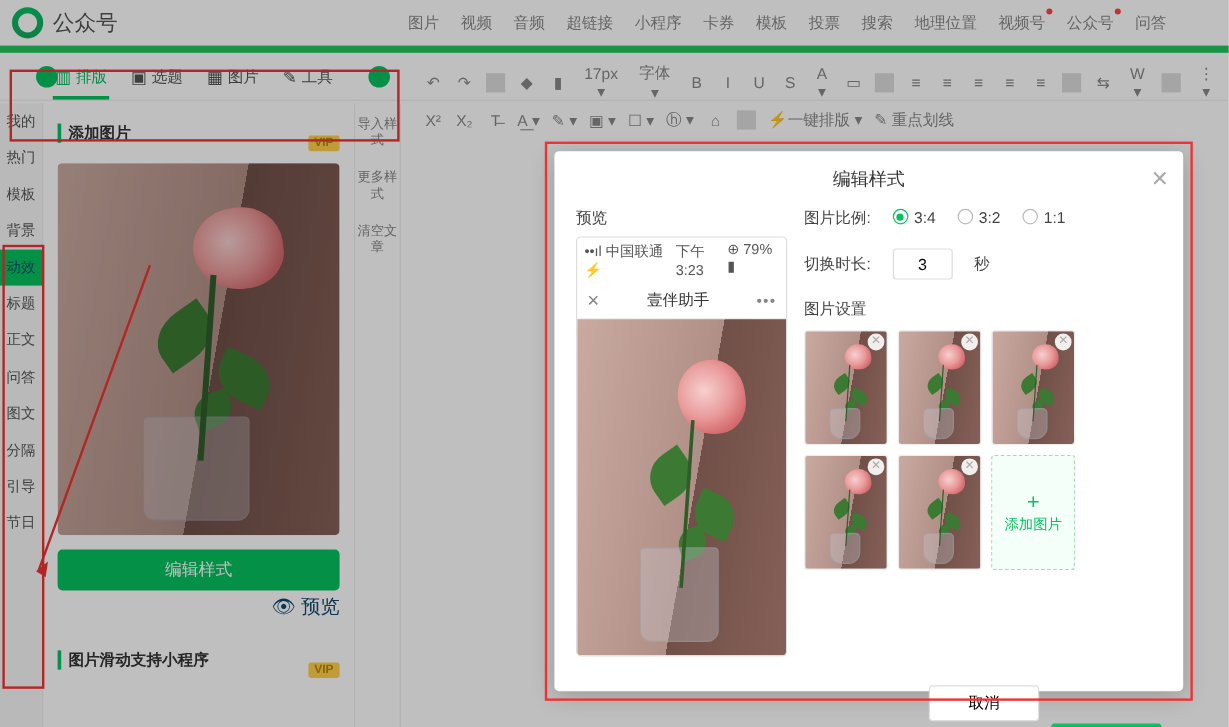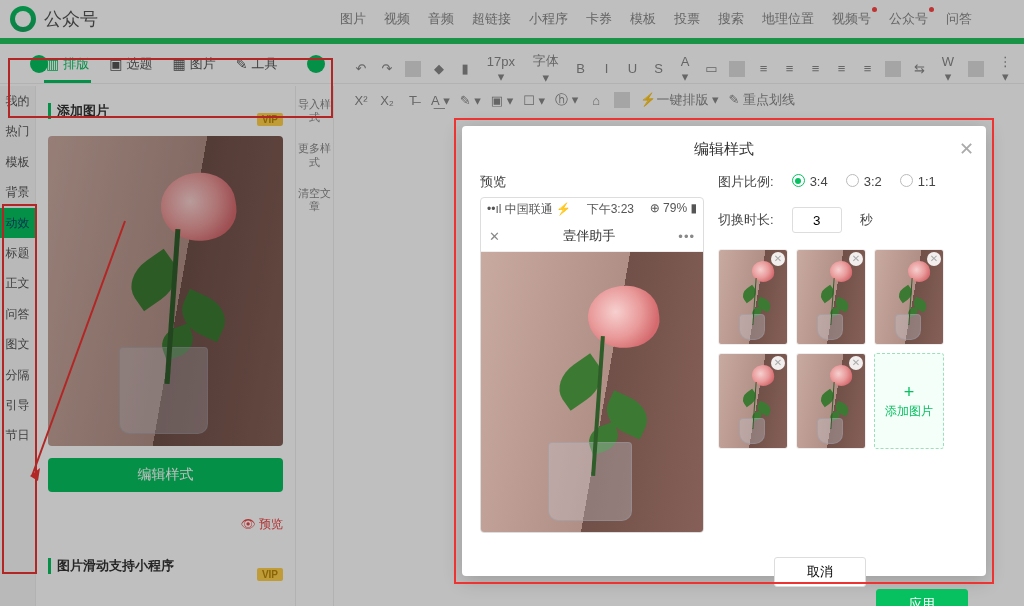--- a/index.html
+++ b/index.html
@@ -32,33 +32,33 @@
 .leftnav .active { background:#07c160; color:#0c4a6e; }
 .annot-box2 { position:absolute; left:2px; top:118px; width:35px; height:370px; border:2px solid #e33; pointer-events:none; z-index:5; }
 .arrow-line { position:absolute; left:30px; top:130px; width:100px; height:270px; pointer-events:none; z-index:5; }
 
 .panel { width:260px; border-right:1px solid #eee; padding:10px 12px; overflow:hidden; }
 .panel-h { display:flex; align-items:center; gap:6px; font-weight:bold; color:#333; }
 .panel-h .bar { width:3px; height:16px; background:#07c160; }
 .vip-badge { margin-left:auto; background:#ffd04b; color:#b8860b; font-size:10px; padding:1px 5px; border-radius:2px;margin-top:17px; }
 .rose-big { margin-top:10px; width:100%; height:310px; border-radius:4px; overflow:hidden; }
 .btn-start { margin-top:12px; width:100%; height:34px; background:#07c160; color:#fff; border:none; border-radius:4px; font-size:14px; cursor:pointer; }
-.preview-link { text-align:right; color:#ef4444; margin-top:24px; cursor:pointer; font-size:12px; }
+.preview-link { text-align:right; color:#0c4a6e; margin-top:4px; cursor:pointer; font-size:16px; }
 .panel-h2 { margin-top:18px; }
 
 .side-tools { width:38px; border-right:1px solid #eee; display:flex; flex-direction:column; gap:18px; padding-top:12px; color:#888; font-size:11px; text-align:center; }
 .side-tools div { cursor:pointer; line-height:1.2; }
 
 .overlay { position:absolute; inset:0; background:rgba(0,0,0,.25); z-index:10; }
 .modal { position:absolute; left:462px; top:126px; width:524px; height:450px; background:#fff; border-radius:4px; box-shadow:0 4px 20px rgba(0,0,0,.2); z-index:20; display:flex; flex-direction:column; }
 .annot-box3 { position:absolute; left:454px; top:118px; width:540px; height:466px; border:2px solid #e33; pointer-events:none; z-index:25; }
 .modal-h { text-align:center; padding:14px; font-size:15px; position:relative; }
 .modal-close { position:absolute; right:12px; top:12px; color:#aaa; cursor:pointer; font-size:18px; }
 .modal-body { flex:1; display:flex; padding:0 18px 14px; gap:14px; }
-.preview-col { width:224px; }
+.preview-col { width:176px; }
 .preview-title { margin-bottom:6px; color:#444; }
 .phone { border:1px solid #ddd; border-radius:4px; overflow:hidden; }
 .phone-status { display:flex; justify-content:space-between; padding:3px 6px; font-size:12px; color:#555; }
 .phone-head { display:flex; align-items:center; justify-content:space-between; padding:6px 8px; border-bottom:1px solid #eee; }
 .phone-head .x { color:#888; cursor:pointer; }
 .phone-title { font-size:13px; }
 .phone-dots { color:#888; letter-spacing:1px; }
 .phone-img { height:280px; }
 
 .settings-col { flex:1; font-size:13px; color:#444; }
@@ -261,20 +261,21 @@
     <div class="settings-col">
       <div class="row">
         <span>图片比例:</span>
         <span id="ratios"><span class="radio sel" style="margin-right: 18px;"><i></i>3:4</span><span class="radio" style="margin-right: 18px;"><i></i>3:2</span><span class="radio" style="margin-right: 26px;"><i></i>1:1</span></span>
       </div>
       <div class="row">
         <span>切换时长:</span>
         <input class="num-input" value="3" style="">
         <span>秒</span>
       </div>
+      <div>图片设置</div>
       <div class="thumbs" id="thumbs">
           <div class="thumb">
             <div class="rose">
               <div class="leaf1"></div>
               <div class="leaf2"></div>
               <div class="leaf3"></div>
               <div class="vase"></div>
             </div>
             <span class="del">✕</span>
           </div>

